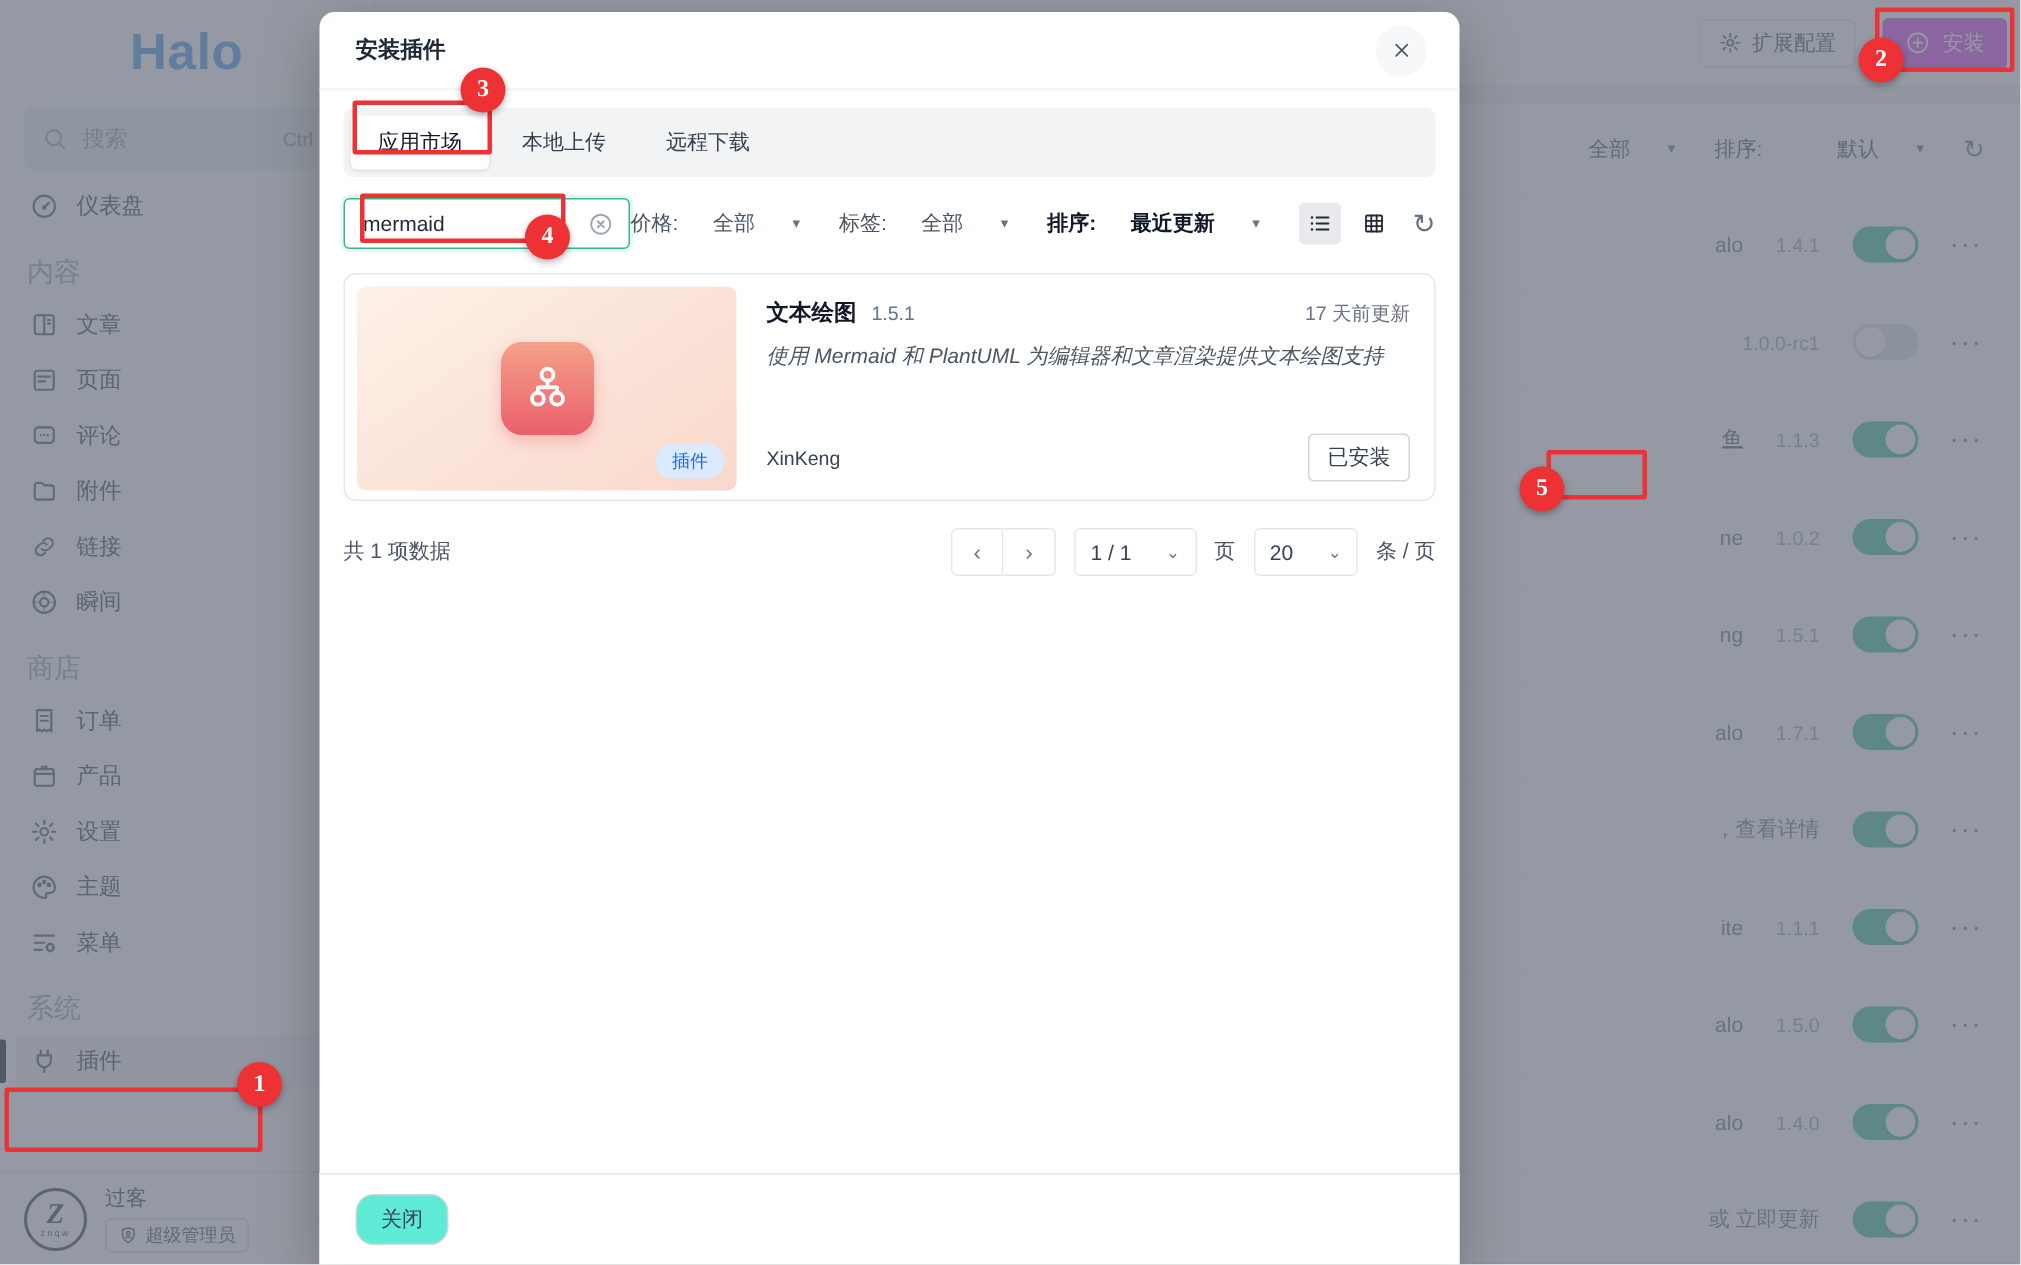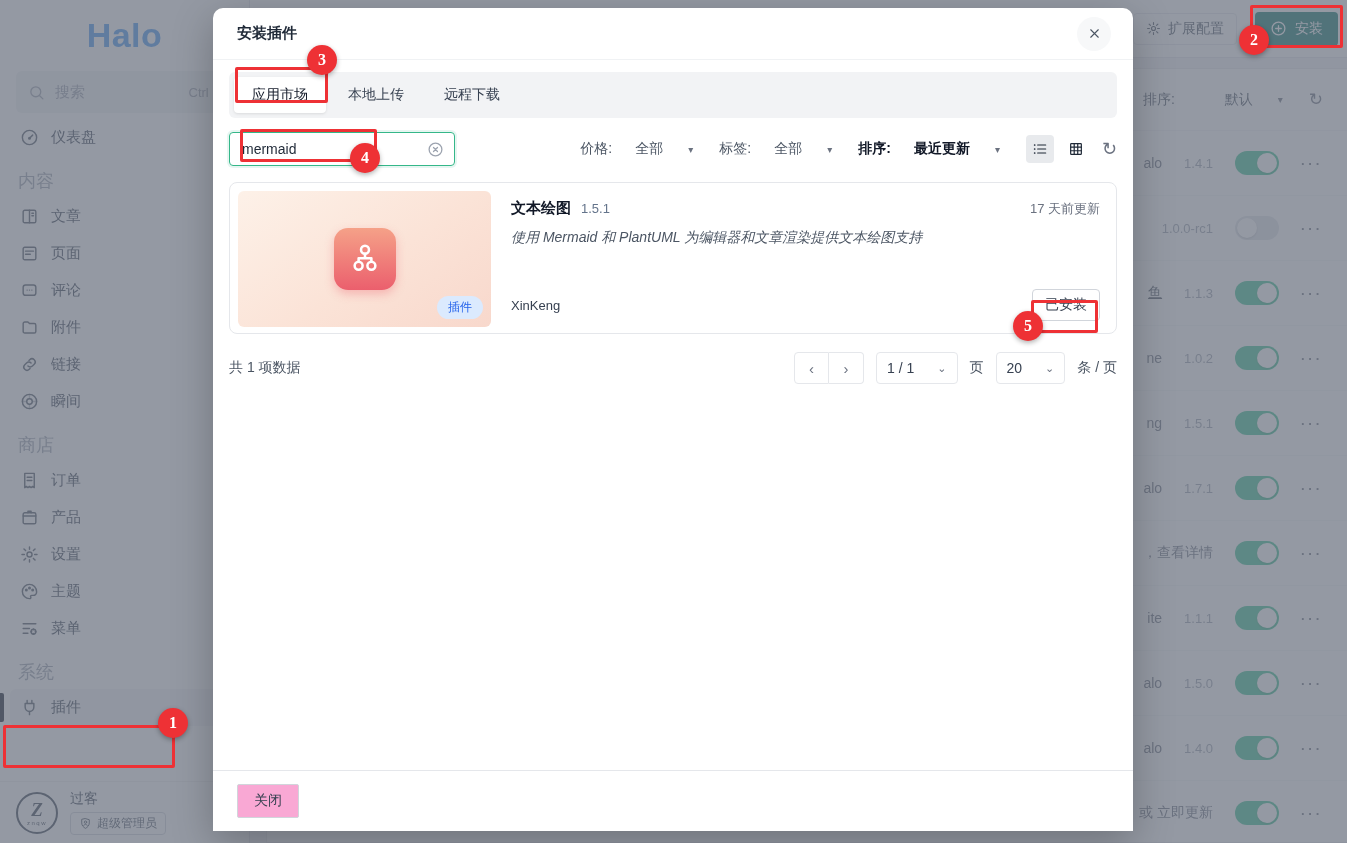--- a/index.html
+++ b/index.html
@@ -50,21 +50,21 @@
   .user-right { margin-left:auto; color:#6b7280; width:22px; height:22px; }
 
   
   .main { position:absolute; left:250px; top:0; right:0; height:843px; z-index:1; }
   .topbar {
     height:58px; background:#fff; border-bottom:1px solid #e5e7eb;
     display:flex; align-items:center; justify-content:flex-end; gap:18px; padding-right:9px;
   }
   .btn-light { display:flex; align-items:center; gap:7px; border:1px solid #e5e7eb; background:#fff; border-radius:4px; padding:6px 12px; font-size:14px; color:#4b5563; cursor:pointer; }
   .btn-light .ic { width:15px; height:15px; }
-  .btn-dark { display:flex; align-items:center; gap:8px; background:#0f766e; color:#fff; border-radius:4px; padding:8px 15px; font-size:14px; border:none; cursor:pointer; }
+  .btn-dark { display:flex; align-items:center; gap:8px; background:#d946ef; color:#fff; border-radius:4px; padding:8px 15px; font-size:14px; border:none; cursor:pointer; }
   .btn-dark .ic { width:17px; height:17px; }
   .content-card { position:absolute; top:68px; left:16px; right:0; bottom:0; background:#fff; border-radius:8px 0 0 0; border:1px solid #e9eaee; border-right:none; }
   .bg-filterbar {
     height:62px; border-bottom:1px solid #f3f4f6; display:flex; align-items:center;
     justify-content:flex-end; gap:26px; padding-right:24px; font-size:14px; color:#4b5563;
   }
   .bg-filterbar .caret { font-size:10px; color:#6b7280; margin-left:6px; }
   .bg-filterbar .refresh { color:#6b7280; font-size:17px; }
   .bg-row {
     height:65px; border-bottom:1px solid #f5f6f8; display:flex; align-items:center;
@@ -78,21 +78,21 @@
   .toggle.off { background:#e2e5ea; }
   .toggle .knob { position:absolute; top:2px; width:20px; height:20px; border-radius:50%; background:#fff; box-shadow:0 1px 2px rgba(0,0,0,.15); }
   .toggle.on .knob { right:2px; } .toggle.off .knob { left:2px; }
   .dots { color:#6b7280; letter-spacing:3px; font-weight:700; font-size:13px; cursor:pointer; }
 
   
   .backdrop { position:absolute; inset:0; background:rgba(107,114,128,0.72); z-index:10; }
 
   
   .modal {
-    position:absolute; left:213px; top:8px; width:920px; bottom:12px; background:#fff;
+    position:absolute; left:213px; top:8px; width:760px; bottom:0; background:#fff;
     border-radius:10px 10px 0 0; box-shadow:0 12px 40px rgba(0,0,0,.25); z-index:20;
   }
   .modal-header { height:52px; display:flex; align-items:center; padding:0 16px 0 24px; border-bottom:1px solid #f0f2f4; }
   .modal-title { font-size:15px; font-weight:700; color:#1f2937; flex:1; }
   .modal-close {
     width:34px; height:34px; border-radius:50%; background:#f7f8f9; border:none; cursor:pointer;
     display:flex; align-items:center; justify-content:center; color:#4b5563; margin-right:6px;
   }
   .modal-close .ic { width:15px; height:15px; }
   .modal-body { padding:12px 16px; }
@@ -145,21 +145,21 @@
   .pagi-right { margin-left:auto; display:flex; align-items:center; gap:12px; }
   .pager-group { display:flex; }
   .pager-btn { width:35px; height:32px; border:1px solid #e5e7eb; display:flex; align-items:center; justify-content:center; color:#6b7280; font-size:15px; background:#fff; cursor:pointer; }
   .pager-btn.prev { border-radius:4px 0 0 4px; }
   .pager-btn.next { border-radius:0 4px 4px 0; border-left:none; }
   .select-box { height:32px; border:1px solid #e5e7eb; border-radius:4px; display:flex; align-items:center; gap:23px; padding:0 10px; color:#374151; background:#fff; cursor:pointer; }
   .select-box .caret { font-size:11px; color:#6b7280; }
   .pagi-label { white-space:nowrap; }
 
   .modal-footer { position:absolute; left:0; right:0; bottom:0; border-top:1px solid #e5e7eb; padding:13px 24px; background:#fff; }
-  .btn-close-modal { border:1px solid #d1d5db; background:#f9a8d4; border-radius:2px; padding:7px 16px; font-size:14px; color:#374151; cursor:pointer; }
+  .btn-close-modal { border:1px solid #d1d5db; background:#5eead4; border-radius:12px; padding:7px 16px; font-size:14px; color:#374151; cursor:pointer; }
 
   
   .anno-box { position:absolute; border:3px solid var(--accent-red,#ee3135); border-radius:2px; z-index:50; pointer-events:none; }
   .anno-badge {
     position:absolute; width:30px; height:30px; border-radius:50%; background:var(--accent-red,#ee3135);
     color:#fff; display:flex; align-items:center; justify-content:center; z-index:51;
     font-family:"Liberation Serif","DejaVu Serif",serif; font-size:16px; font-weight:700;
     box-shadow:0 2px 5px rgba(0,0,0,.3); pointer-events:none;
   }
   .b1 { left:3px;   top:725px; width:172px; height:43px; }

